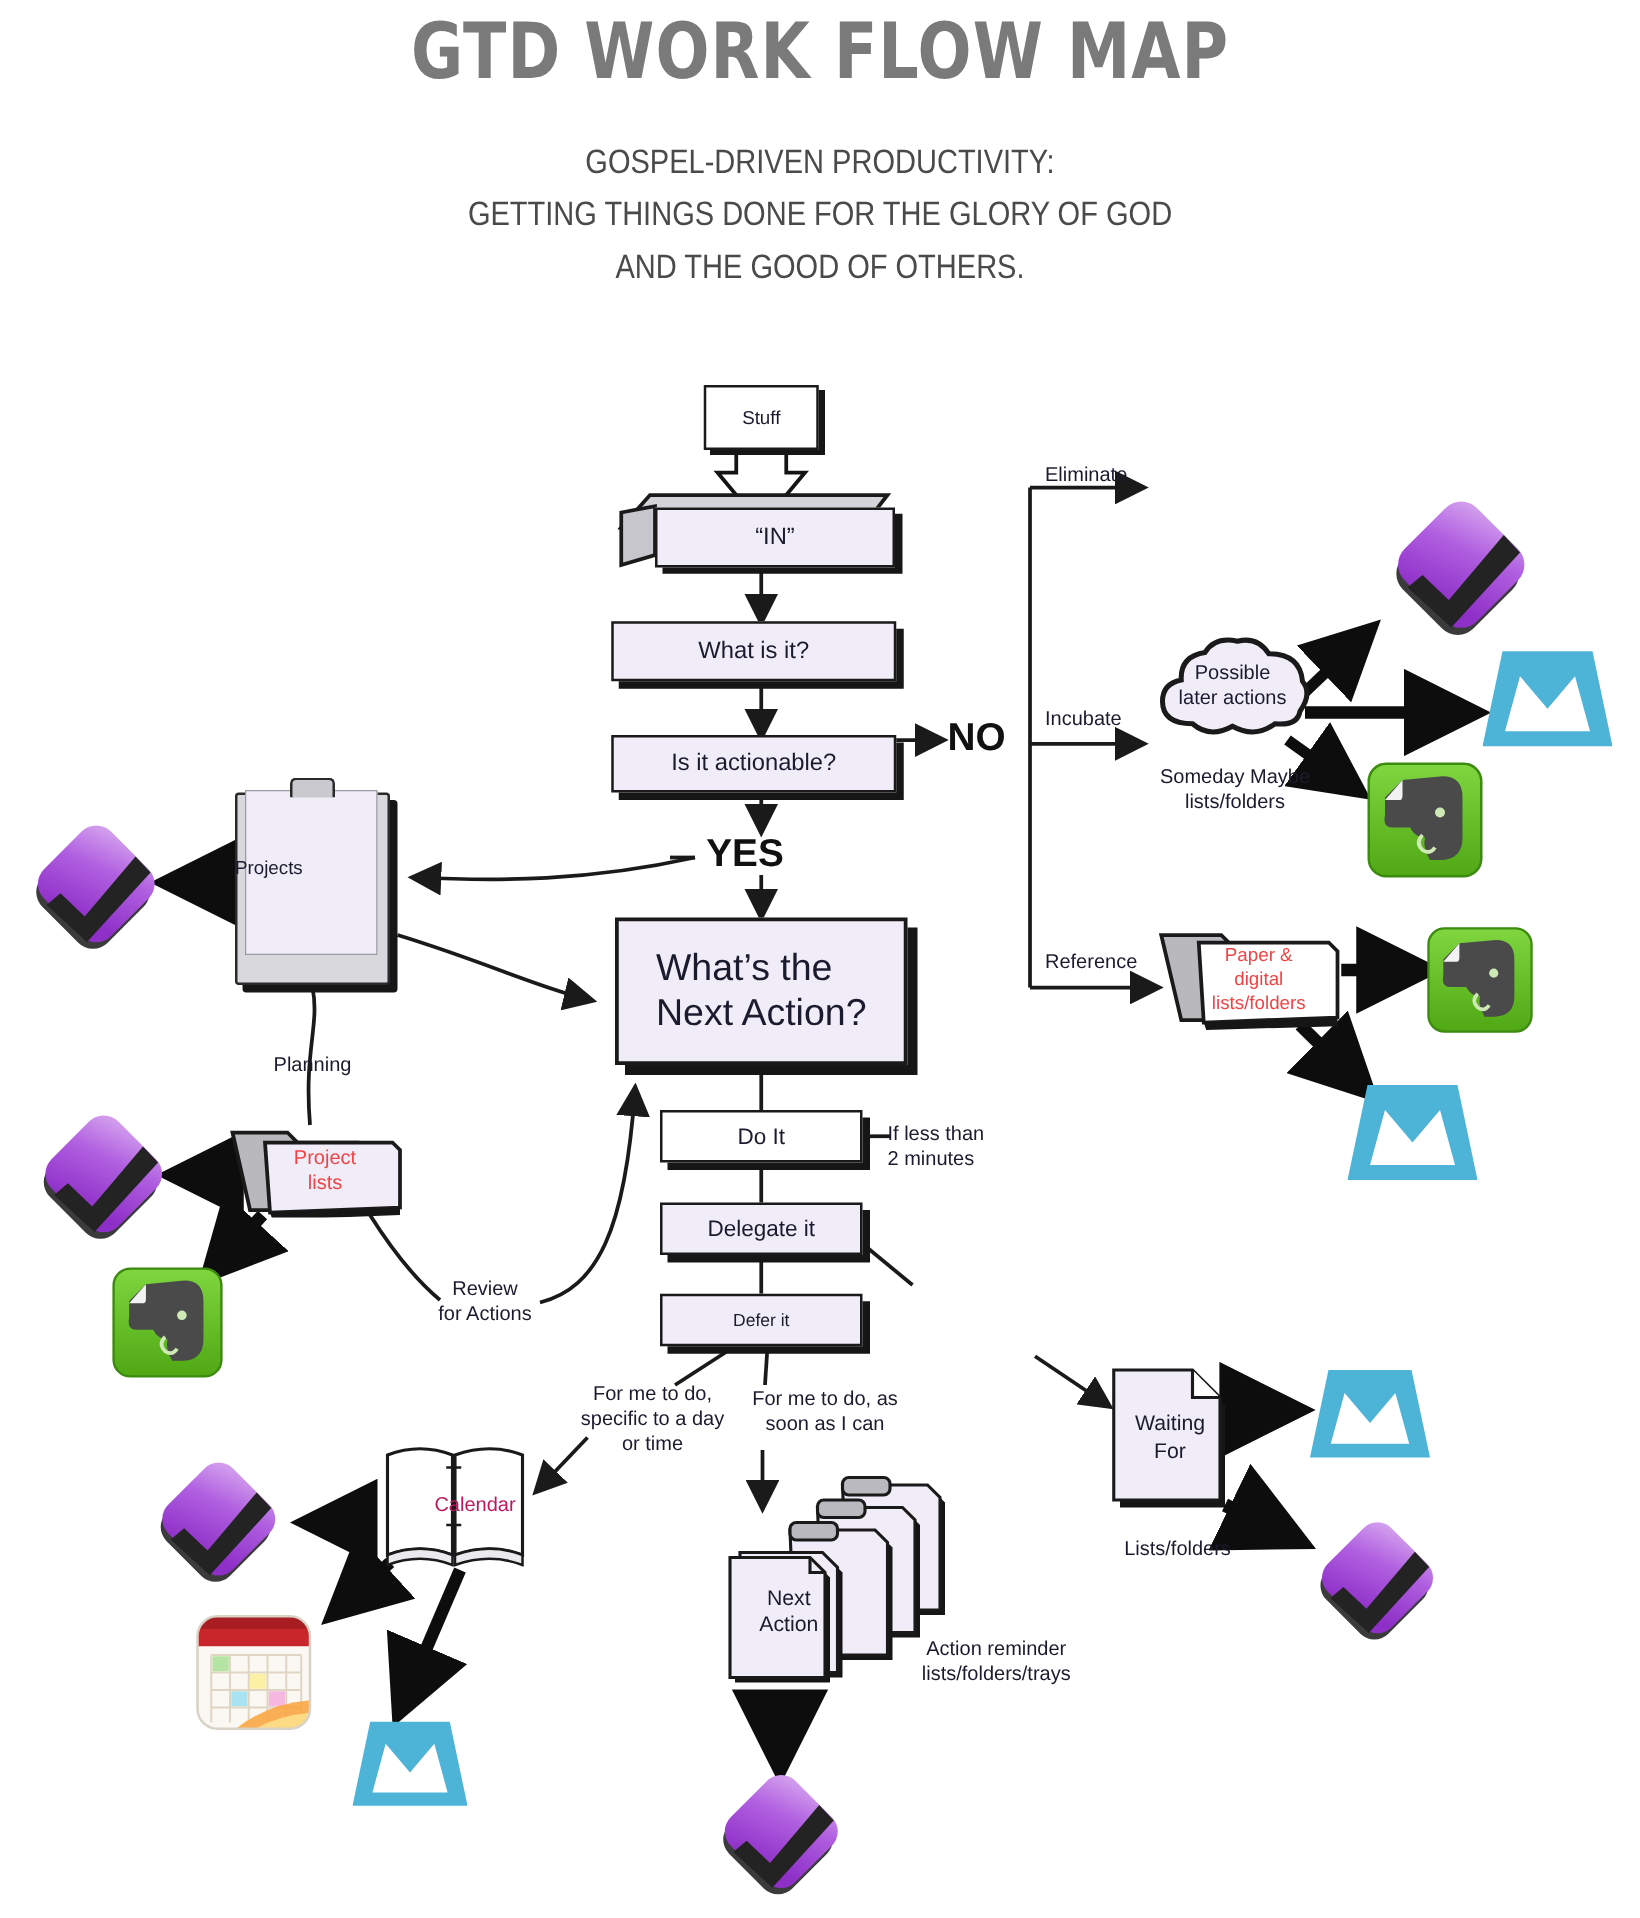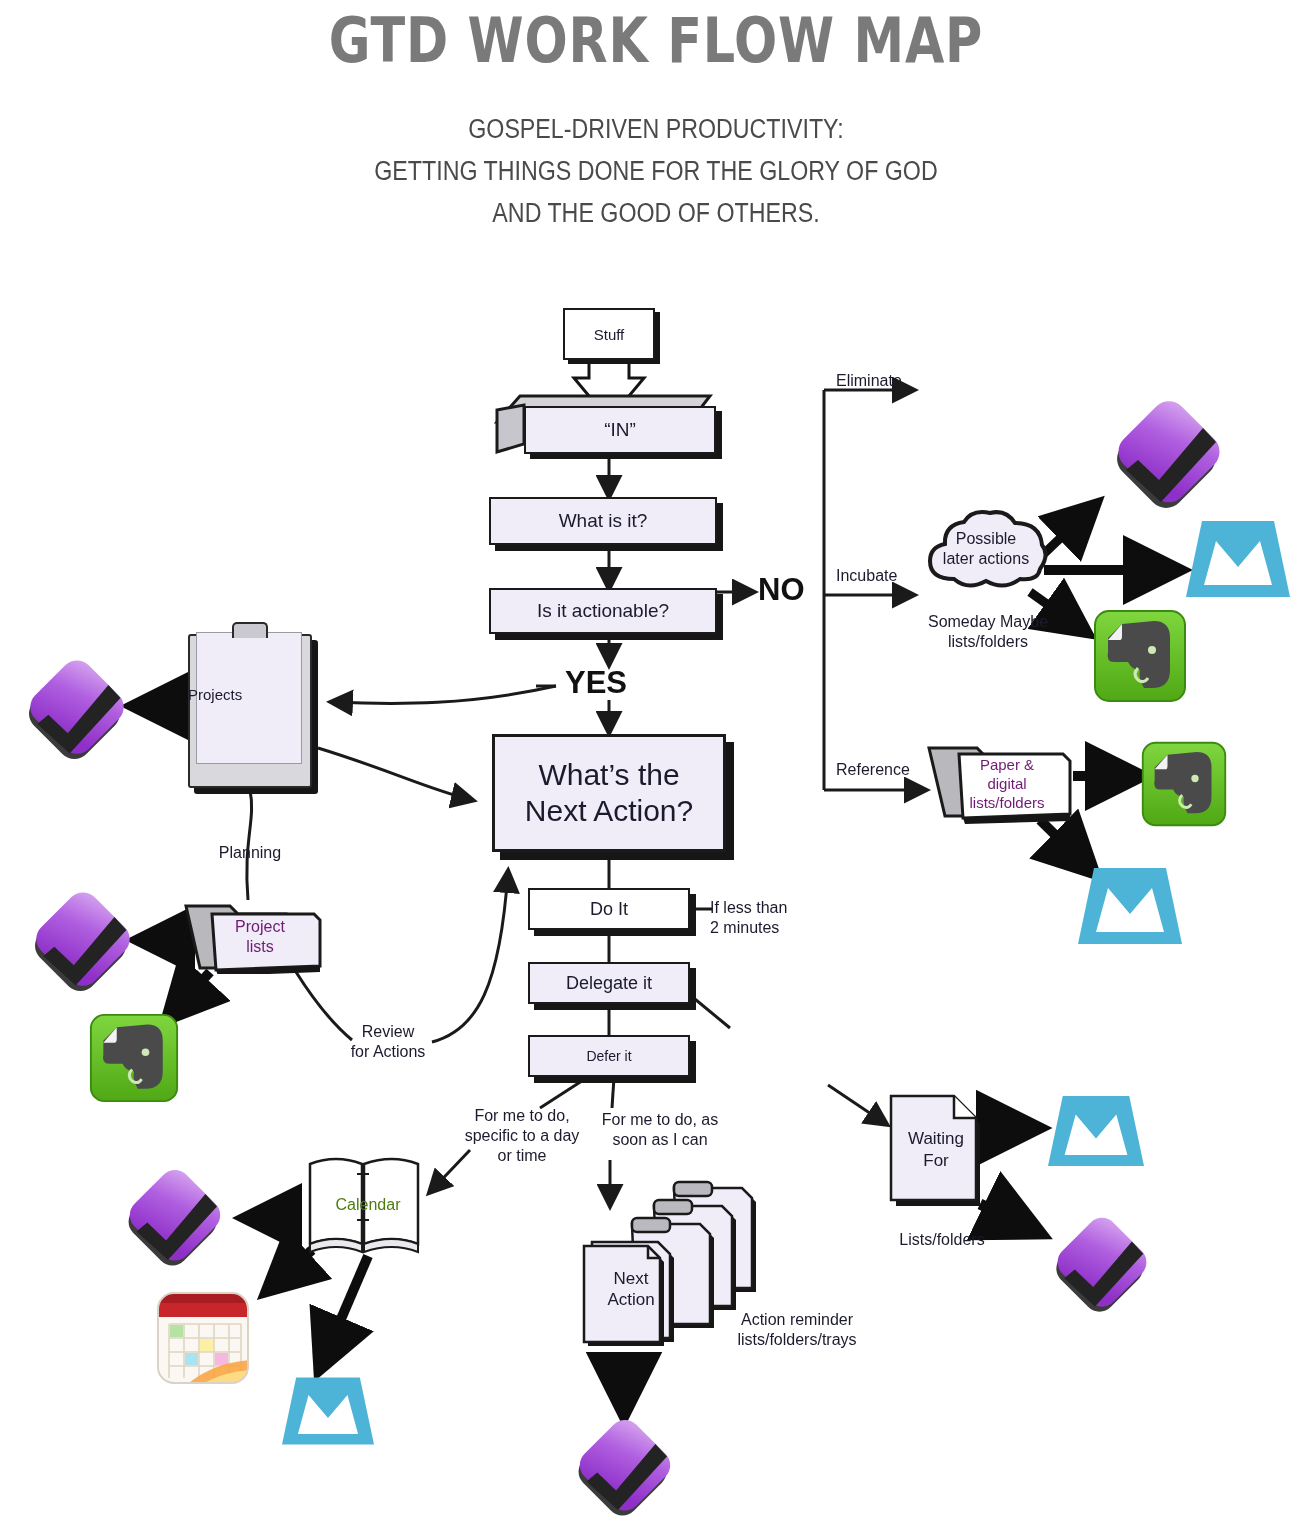--- a/index.html
+++ b/index.html
@@ -18,21 +18,21 @@
             font-weight:300;font-size:27px;line-height:42px;color:#4a4a4a;
             transform:scaleX(.86);transform-origin:center top;}
   .subtitle div{white-space:nowrap;}
 
   
   #wires{position:absolute;left:0;top:0;width:1312px;height:1534px;pointer-events:none;}
 
   
   .fbox{position:absolute;box-sizing:border-box;border:2px solid #1a1a1a;
         background:#f0ecf8;color:#1b1b2e;
-        display:flex;align-items:center;justify-content:center;text-align:center;
+        display:flex;align-items:center;justify-content:center;
         font-family:"Liberation Sans","DejaVu Sans",sans-serif;
         box-shadow:6px 6px 0 0 #161616;}
   .fbox.white{background:#ffffff;}
   .fbox.big{font-size:30px;line-height:36px;border-width:3px;box-shadow:8px 8px 0 0 #161616;}
 
   
   .stuff{position:absolute;left:563px;top:308px;width:92px;height:52px;
          box-sizing:border-box;border:2px solid #1a1a1a;background:#fff;
          display:flex;align-items:center;justify-content:center;
          font-size:15px;color:#1b1b2e;box-shadow:5px 4px 0 0 #161616;z-index:3;}
@@ -55,42 +55,42 @@
   .clipboard .clip{position:absolute;left:44px;top:0px;width:36px;height:16px;
      box-sizing:border-box;border:2px solid #2a2a2a;border-bottom:none;background:#c9c9cf;
      border-radius:5px 5px 0 0;}
   .clipboard .lbl{position:absolute;left:0;top:64px;width:124px;text-align:left;
      font-size:15px;color:#1b1b2e;}
 
   
   .folder{position:absolute;z-index:3;}
   .folder .lbl{position:absolute;left:0;top:0;width:100%;height:100%;
      display:flex;align-items:center;justify-content:center;text-align:center;
-     font-size:16px;line-height:20px;color:#701a75;padding-left:14px;box-sizing:border-box;}
+     font-size:16px;line-height:20px;color:#ef4444;padding-left:14px;box-sizing:border-box;}
 
   
   .docshape{position:absolute;z-index:3;}
   .docshape .lbl{position:absolute;left:0;top:0;width:100%;height:100%;
      display:flex;align-items:center;justify-content:center;text-align:center;
      font-size:17px;line-height:22px;color:#1b1b2e;}
 
   
   .cloud{position:absolute;left:920px;top:505px;width:132px;height:90px;z-index:3;}
   .cloud .lbl{position:absolute;left:0;top:24px;width:132px;text-align:center;
      font-size:16px;line-height:20px;color:#1b1b2e;}
 
   
   .trash{position:absolute;left:925px;top:340px;width:96px;height:96px;z-index:3;}
   .trash .lbl{position:absolute;left:0;top:50px;width:96px;text-align:center;
      font-size:16px;color:#1b1b2e;}
 
   
   .book{position:absolute;left:302px;top:1152px;width:124px;height:110px;z-index:3;}
-  .book .lbl{position:absolute;left:4px;top:44px;width:124px;text-align:center;
-     font-size:16px;color:#4d7c0f;}
+  .book .lbl{position:absolute;left:16px;top:44px;width:124px;text-align:center;
+     font-size:16px;color:#be185d;}
 
   
   .stack{position:absolute;left:578px;top:1170px;width:190px;height:185px;z-index:3;}
   .stack .lbl{position:absolute;left:8px;top:98px;width:90px;text-align:center;
      font-size:17px;line-height:21px;color:#1b1b2e;}
 
   
   .cap{position:absolute;font-size:16px;line-height:20px;color:#1b1b2e;
        text-align:center;white-space:pre-line;}
   .cap.l{text-align:left;}

